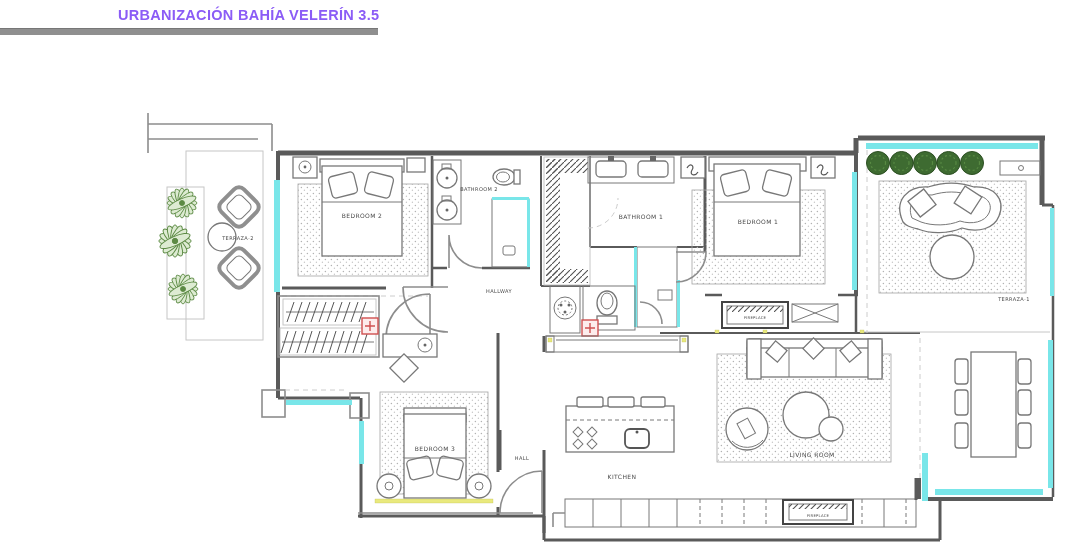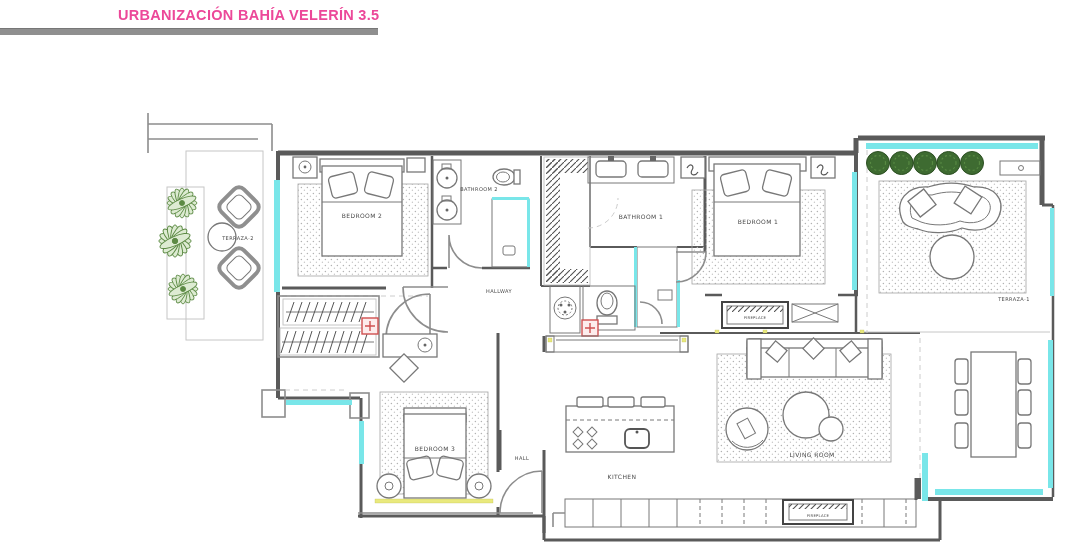--- a/index.html
+++ b/index.html
@@ -1,19 +1,19 @@
 <!DOCTYPE html>
 <html style="--wall: #5a5a5a; --window_glass: #79e6e9; --plant_green: #5c8a44; --bush_green: #3e6b31; --marker_red: #cf5050; --accent_yellow: #e9e97d; --title_bar_gray: #8f8f8f;"><head>
 <meta charset="utf-8">
 <style>
   html,body{margin:0;padding:0;background:#fff;}
   .stage{position:relative;width:1077px;height:552px;background:#ffffff;overflow:hidden;
          font-family:"Liberation Sans", sans-serif;}
   .title{position:absolute;left:118px;top:7px;font-size:14.5px;font-weight:700;
-         color:#ec4899;letter-spacing:.3px;}
+         color:#8b5cf6;letter-spacing:.3px;}
   .title-bar{position:absolute;left:0;top:28px;width:378px;height:6px;
          background:var(--title_bar_gray,#8f8f8f);border-top:1px solid #777;}
   svg{position:absolute;left:0;top:0;}
   
   .wl{stroke:var(--wall,#5a5a5a);fill:none;stroke-linecap:butt;}
   .w5{stroke-width:5;} .w4{stroke-width:4;} .w3{stroke-width:3;} .w25{stroke-width:2.5;} .w2{stroke-width:2;}
   .thin{stroke:#8d8d8d;stroke-width:1.6;fill:none;}
   .lt{stroke:#c6c6c6;stroke-width:1;fill:none;}
   .dash{stroke:#cccccc;stroke-width:1;stroke-dasharray:5 4;fill:none;}
   .furn{fill:#fff;stroke:#787878;stroke-width:1.3;}

